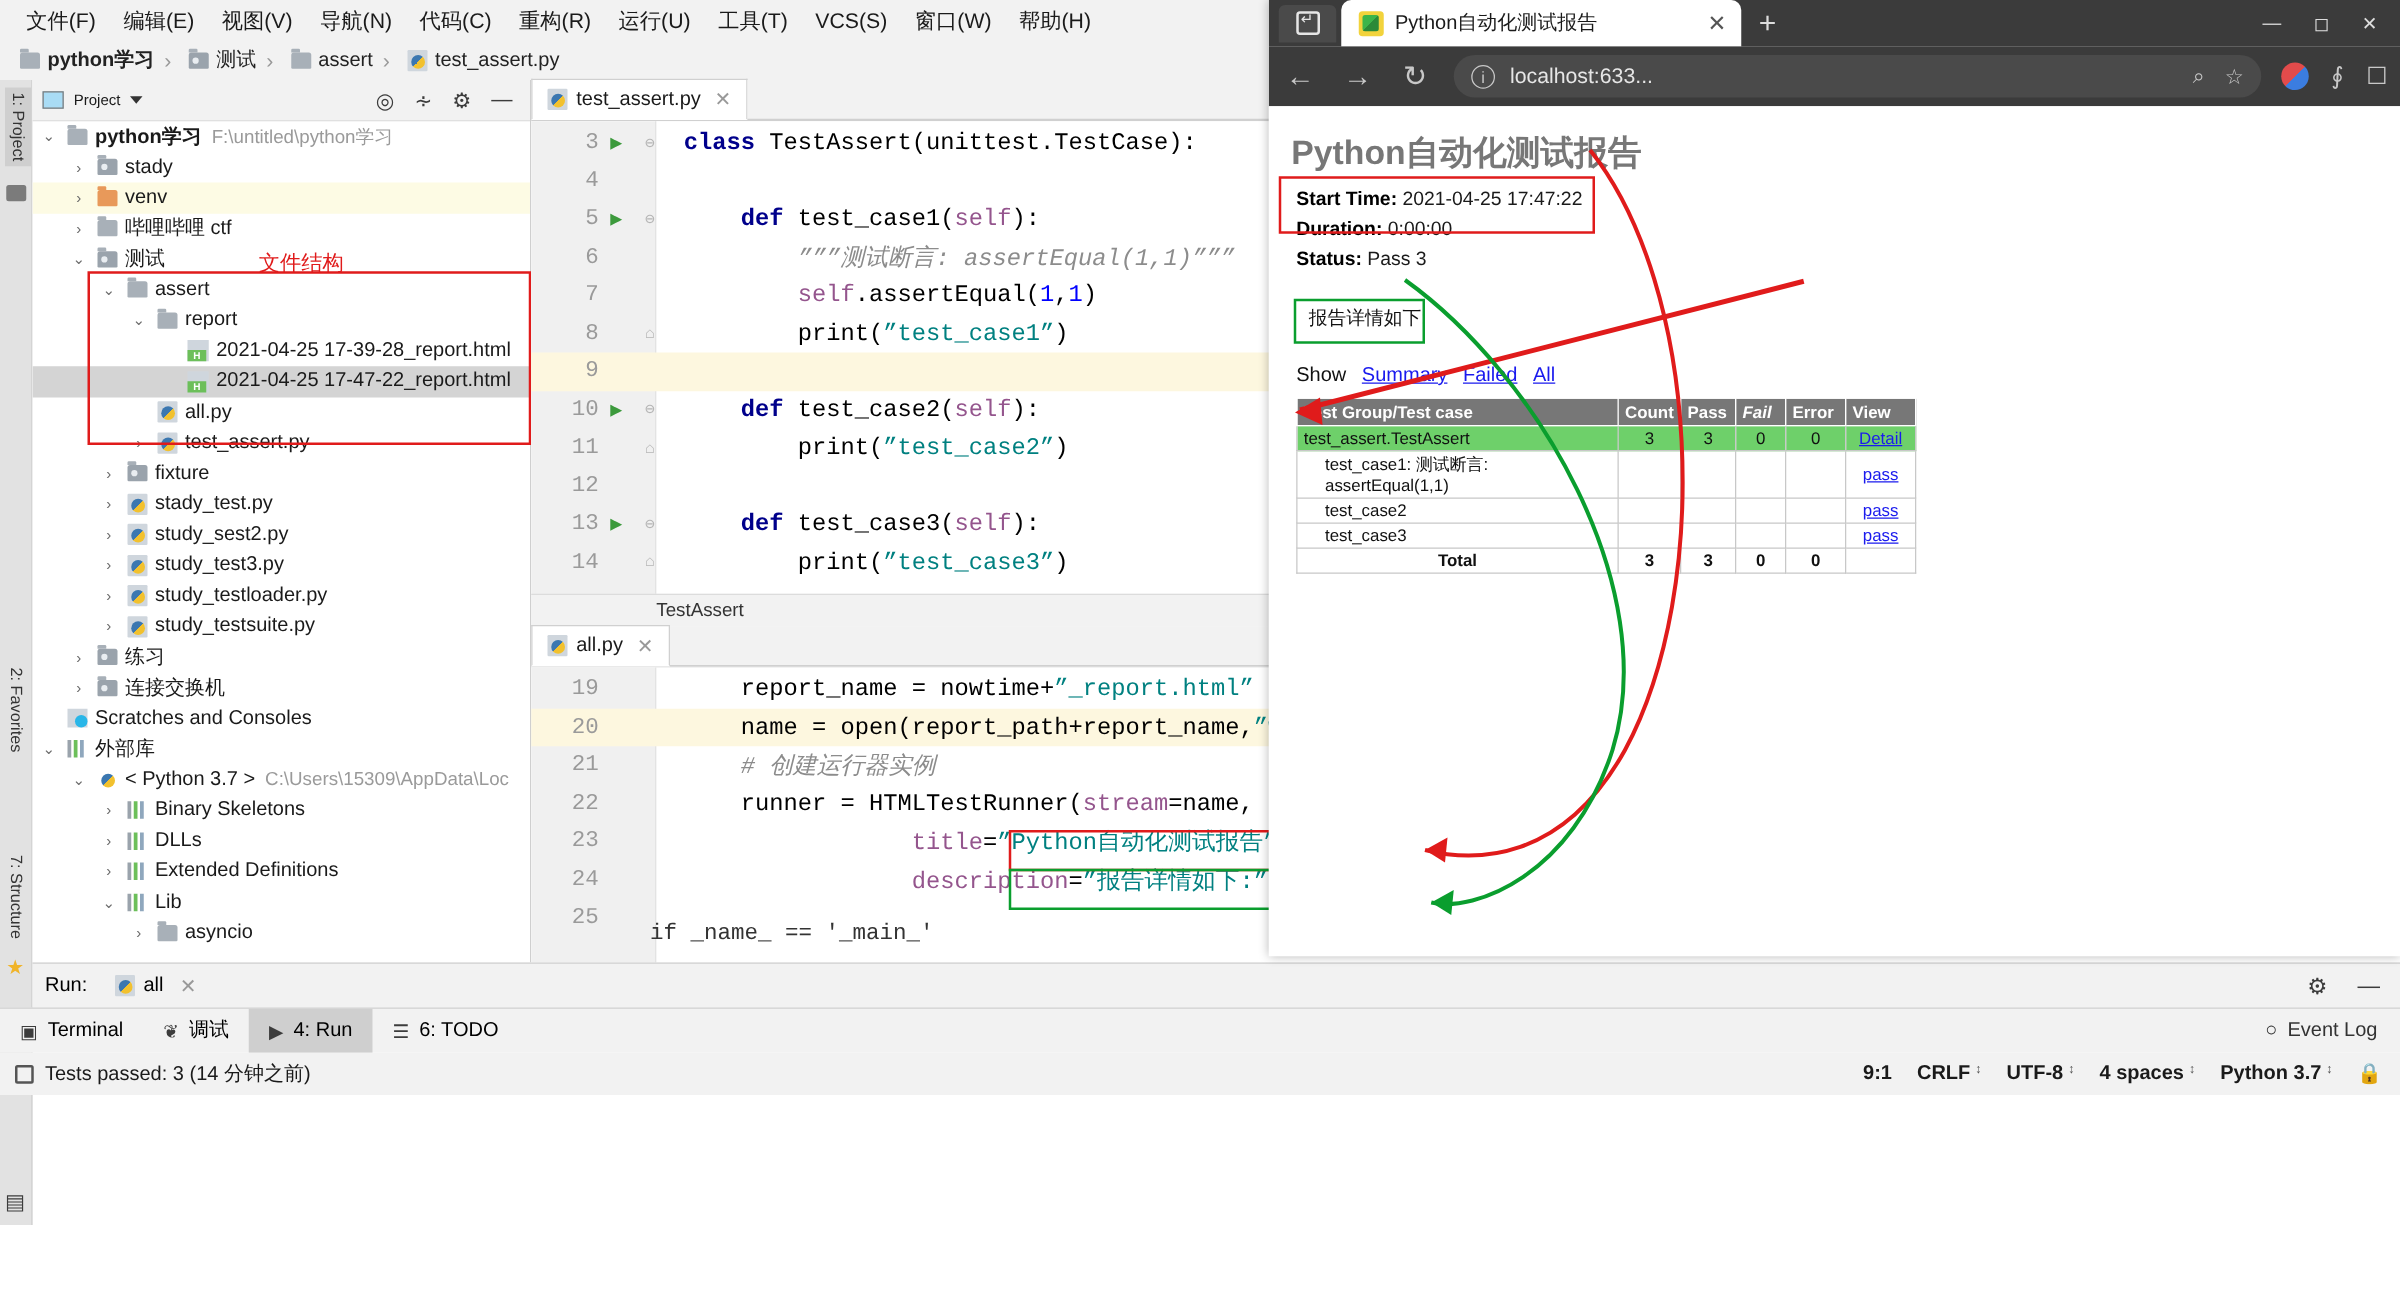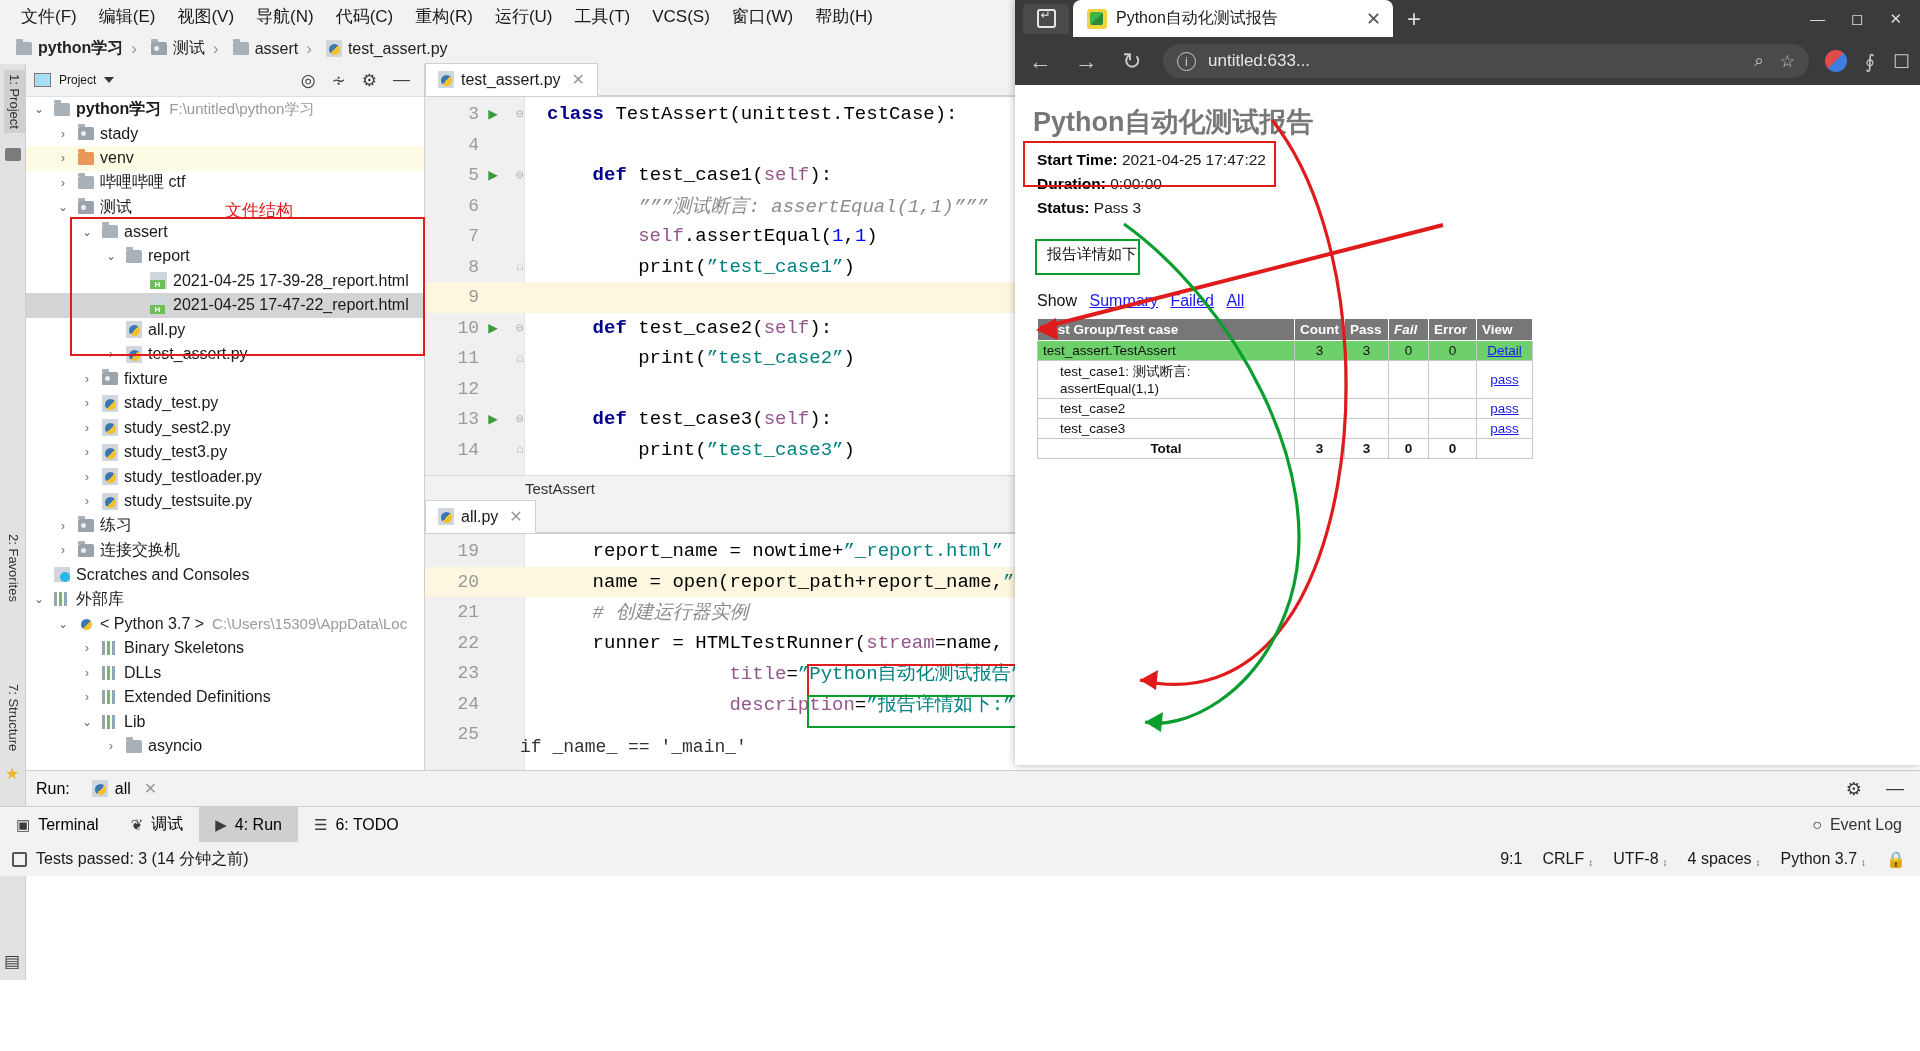--- a/index.html
+++ b/index.html
@@ -128,21 +128,21 @@
   .toolwin { position:absolute; left:0; top:806px; width:1920px; height:36px; background:#f2f2f2;
              border-top:1px solid #cfcfcf; display:flex; align-items:center; font-size:16px; }
   .toolwin .twi { display:flex; align-items:center; gap:8px; padding:0 16px; height:36px; }
   .toolwin .twi.sel { background:#cfcfcf; }
   .toolwin .right { margin-left:auto; display:flex; align-items:center; gap:8px; padding-right:18px; color:#333;}
 
   .statusbar { position:absolute; left:0; top:842px; width:1920px; height:34px; background:#f2f2f2;
                display:flex; align-items:center; font-size:16px; color:#1a1a1a; }
   .statusbar .left { display:flex; align-items:center; gap:9px; padding-left:12px; }
   .statusbar .right { margin-left:auto; display:flex; align-items:center; gap:20px; padding-right:14px; }
-  .statusbar .right .it { display:flex; align-items:flex-end; gap:4px; }
+  .statusbar .right .it { display:flex; align-items:flex-start; gap:4px;font-weight:bold; }
   .sbcaret { font-size:10px; color:#555; }
 
   
   .browser { position:absolute; left:1015px; top:0; width:905px; height:765px;
              background:#fff; box-shadow:0 0 8px rgba(0,0,0,.3); overflow:hidden; }
   .btitlebar { height:37px; background:#3b3b3b; display:flex; align-items:center; padding-left:8px; }
   .bsys { width:46px; height:30px; display:flex; align-items:center; justify-content:center;
           background:#4a4a4a; border-radius:5px 5px 0 0; }
   .bsys .glyph { width:19px; height:19px; border:2px solid #e6e6e6; border-radius:3px; position:relative; }
   .bsys .glyph::after { content:"\21B5"; position:absolute; left:2px; top:-3px; font-size:12px; color:#e6e6e6; }
@@ -442,21 +442,21 @@
             <span style="width:78px;flex:none"></span>
             <span class="arrow">›</span>
             <span style="width:8px;flex:none"></span>
             <span class="ico-folder"></span>
             <span class="lbl">asyncio</span>
           </div>
         </div>
 
       <div class="annot-box" style="left:44px; top:153px; width:355px; height:139px;"></div>
     </div>
-    <div class="annot-text" style="left:225px; top:199px;text-align:center;">文件结构</div>
+    <div class="annot-text" style="left:207px; top:199px;text-align:center;">文件结构</div>
 
     <div class="editor-top">
       <div class="tabbar">
         <div class="etab">
           <span class="ico-py"></span>
           <span>test_assert.py</span>
           <span class="x">✕</span>
         </div>
         <div class="tabfill"></div>
       </div>
@@ -604,21 +604,21 @@
         <span>✕</span>
       </div>
     </div>
 
     <div class="bnav">
       <span class="nicon">←</span>
       <span class="nicon">→</span>
       <span class="nicon">↻</span>
       <div class="omnibox">
         <span class="info">i</span>
-        <span>untitled:633...</span>
+        <span>localhost:633...</span>
         <span class="omni-r">
           <span>⌕</span>
           <span>☆</span>
         </span>
       </div>
       <span class="rt">
         <span style="display:inline-block;width:22px;height:22px;border-radius:50%;background:linear-gradient(135deg,#e24b4b 0 50%,#3b7de0 50% 100%);"></span>
         <span>∮</span>
         <span>☐</span>
       </span>

